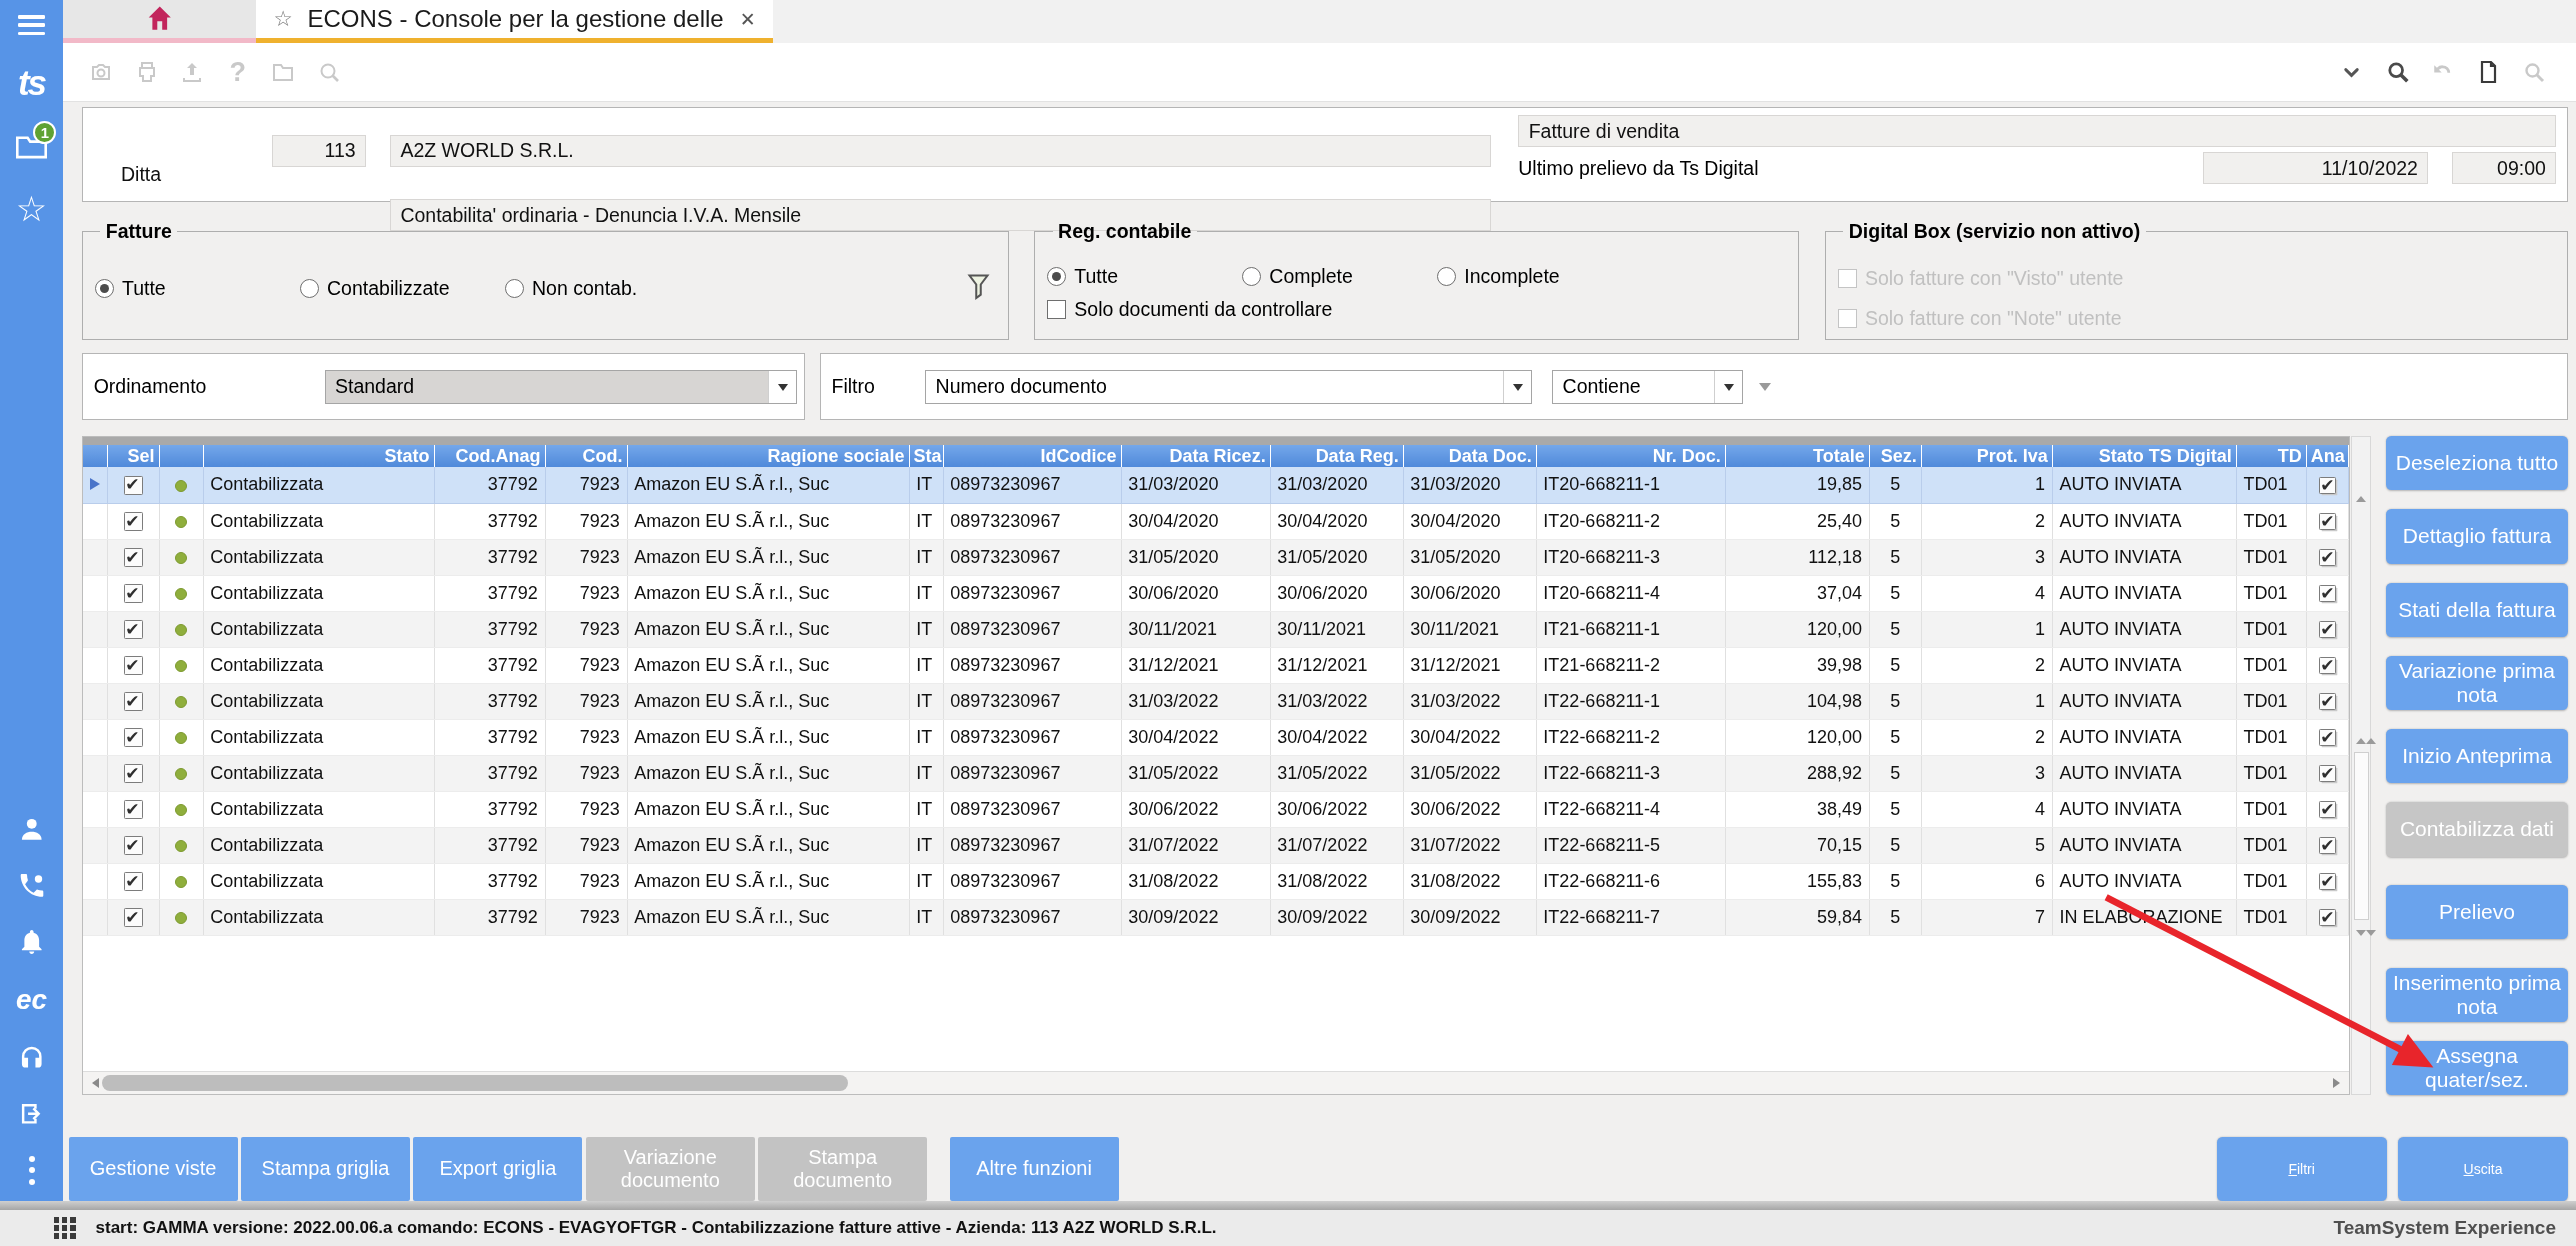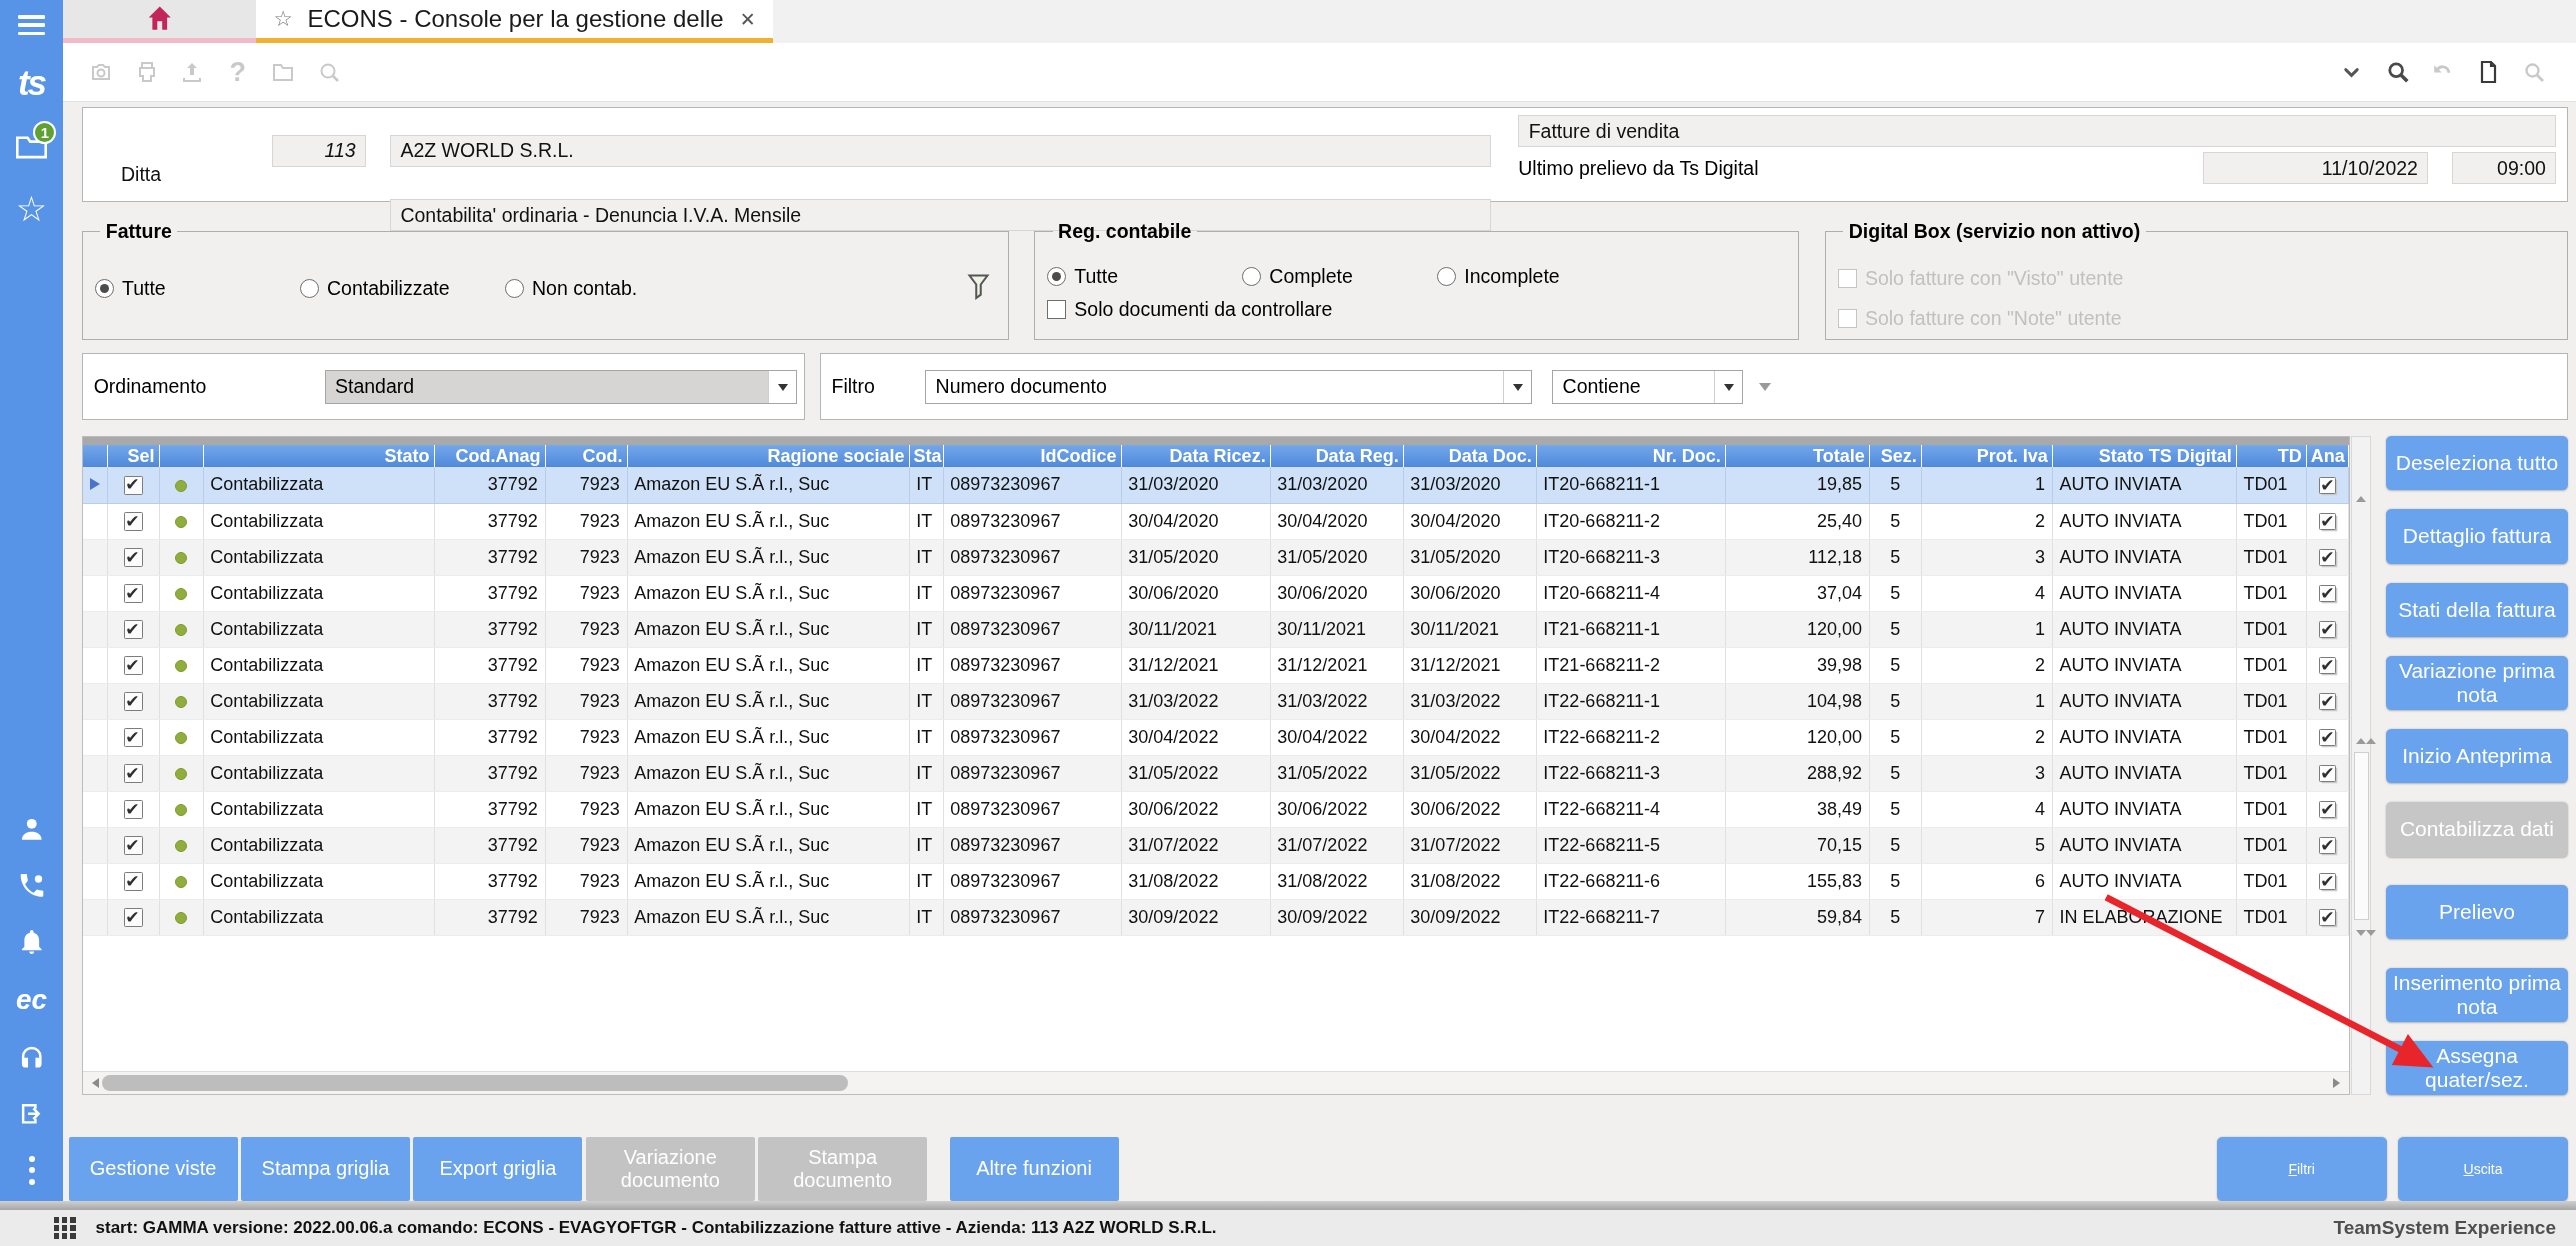--- a/index.html
+++ b/index.html
@@ -36,21 +36,21 @@
   .help-q { font-size:27px; font-weight:bold; color:#c9c9c9; }
 
   
   .workspace { flex:1; padding:5.4px 8px 0 19px; display:flex; flex-direction:column; min-height:0; }
 
   .header-panel { background:#fff; border:1.3px solid #b5b5b5; height:95px; display:flex; padding:6.7px 10.7px 6.7px 38px; gap:27px; }
   .hp-left { flex:1.32; display:flex; flex-direction:column; gap:5.4px; }
   .hp-row { display:flex; align-items:center; gap:0; }
   .hp-label { width:151px; font-size:19.5px; color:#111;margin-top:48px; }
   .field { background:#f1f0ee; border:1.3px solid #d8d6d4; height:32px; font-size:19.5px; display:flex; align-items:center; padding:0 9.4px; color:#111; white-space:nowrap; overflow:hidden; }
-  .f-code { width:94px; justify-content:flex-end; margin-right:24px;font-style:italic; }
+  .f-code { width:94px; justify-content:flex-end; margin-right:24px; }
   .f-name { flex:1; }
   .hp-right { flex:1; display:flex; flex-direction:column; gap:5.4px; }
   .hp-lbl2 { flex:1; font-size:19.5px; }
   .f-date { width:225px; justify-content:flex-end; margin-right:24px; }
   .f-time { width:104px; justify-content:flex-end; }
 
   .groups { display:flex; gap:25.5px; margin-top:17.4px; height:121px; }
   fieldset { border:1.3px solid #aeaeae; padding:6.7px 16px 6.7px 12px; }
   legend { font-size:19.5px; font-weight:bold; padding:0 5.4px; margin-left:5.4px; }
   .fs-fatture { flex:1.22; }

